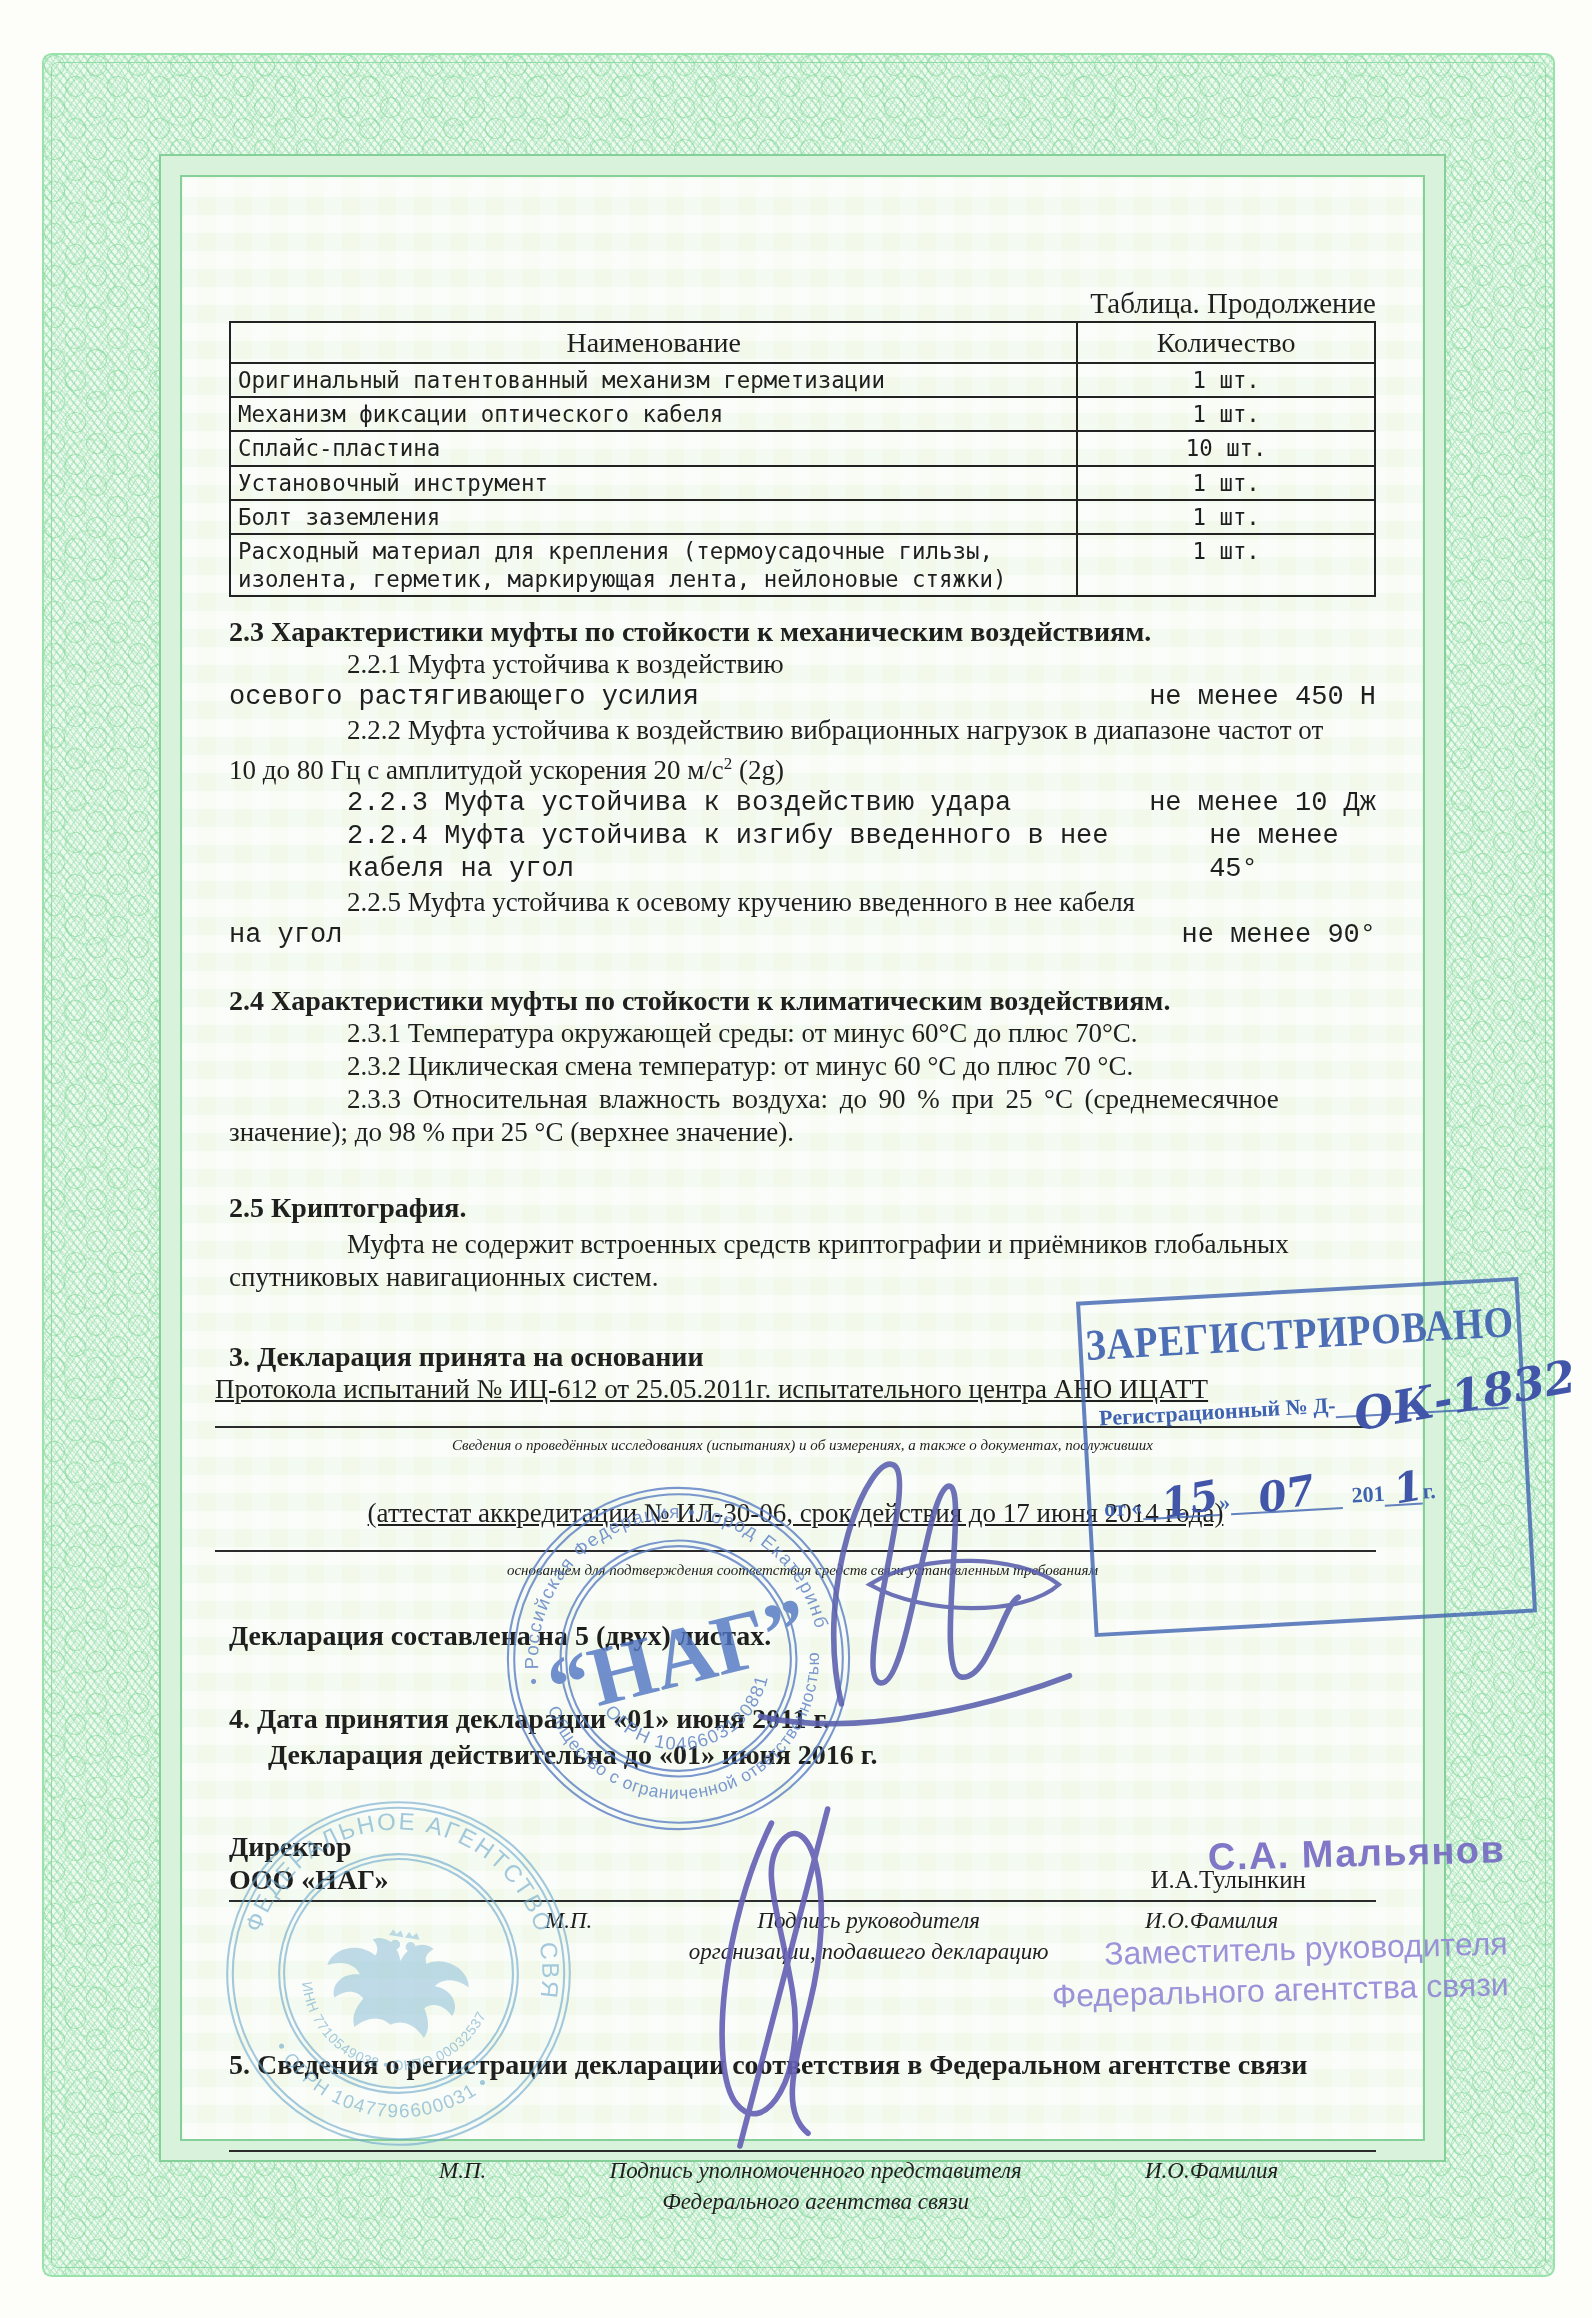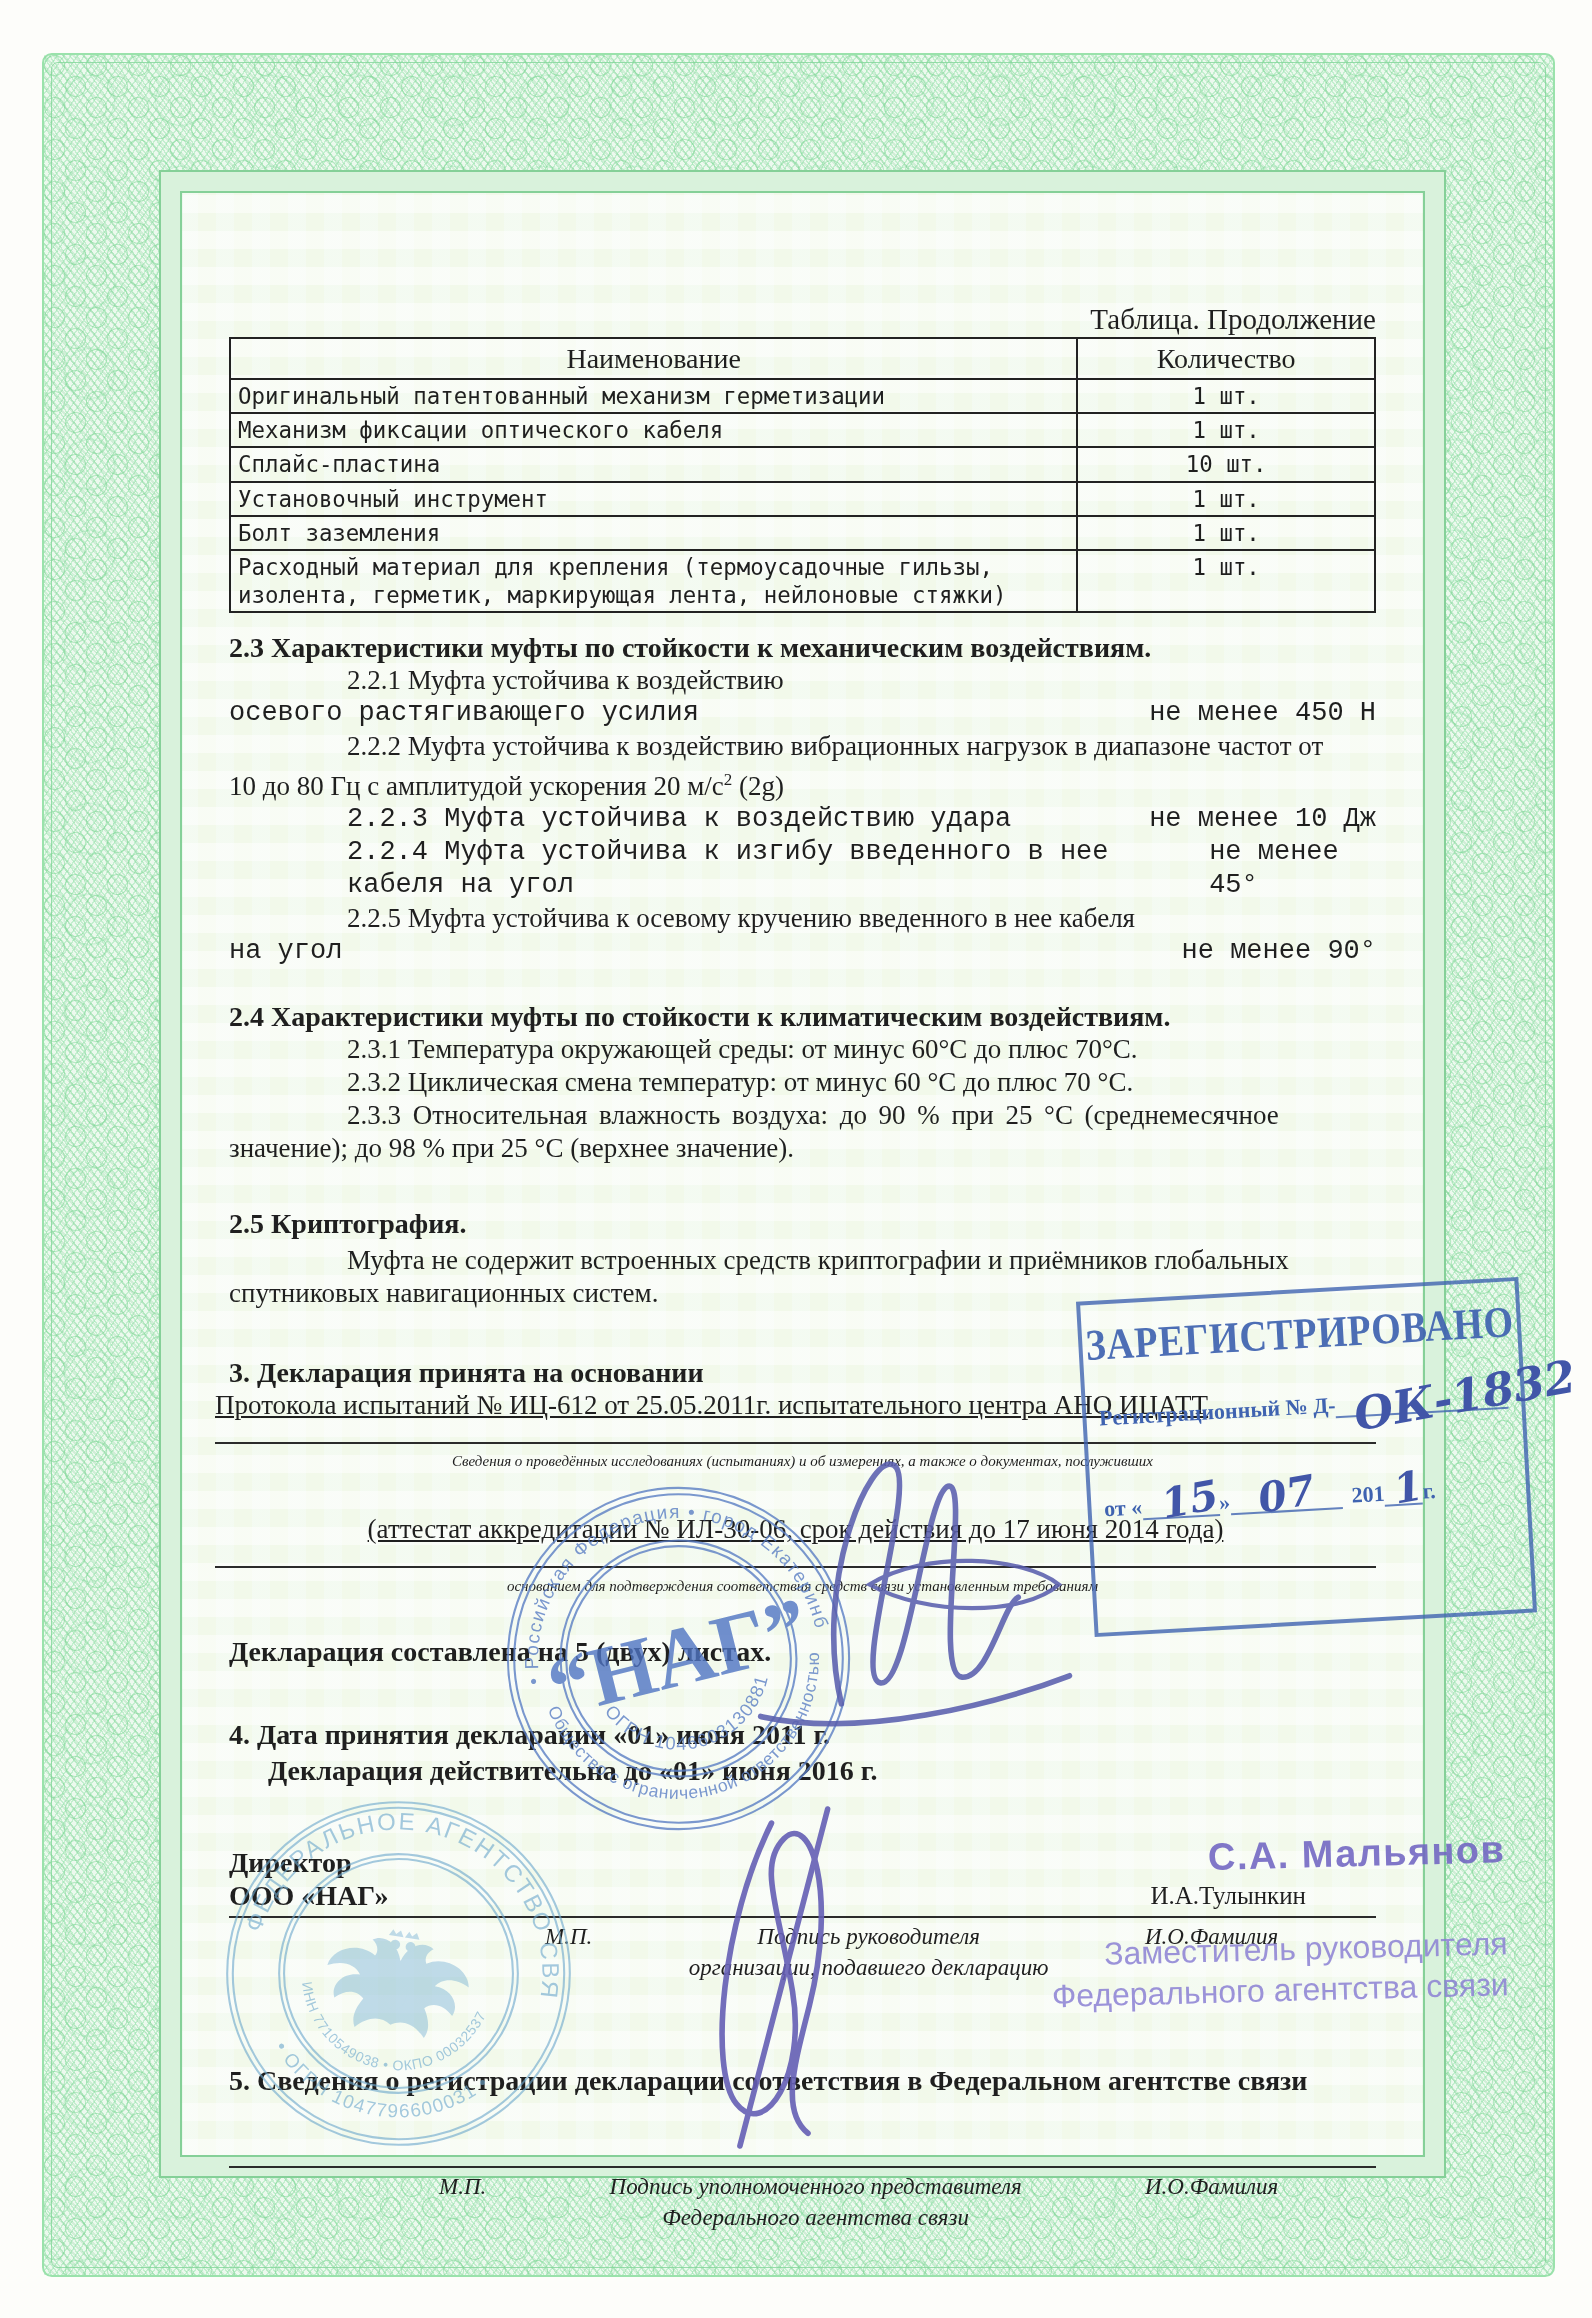--- a/index.html
+++ b/index.html
@@ -13,21 +13,21 @@
       radial-gradient(circle at 25% 25%, rgba(118,212,142,0) 9px, rgba(118,212,142,.55) 9.8px, rgba(118,212,142,0) 11.2px),
       radial-gradient(circle at 75% 75%, rgba(118,212,142,0) 9px, rgba(118,212,142,.55) 9.8px, rgba(118,212,142,0) 11.2px),
       radial-gradient(circle, rgba(120,215,150,0) 24px, rgba(120,215,150,.3) 24.5px, rgba(120,215,150,0) 27px),
       repeating-linear-gradient(55deg, rgba(140,224,164,.42) 0 1.4px, rgba(0,0,0,0) 1.4px 5.6px),
       repeating-linear-gradient(-55deg, rgba(140,224,164,.42) 0 1.4px, rgba(0,0,0,0) 1.4px 5.6px);
     background-size:42px 42px,42px 42px,91px 91px,auto,auto;
     border:2.1px solid #9ae2ab;border-radius:9.8px;}
   .band::after{content:"";position:absolute;inset:7px;border:1.4px solid rgba(130,214,152,.8);border-radius:7px;}
 
   
-  .inner{position:absolute;left:161px;top:172px;width:1283px;height:2004px;box-sizing:border-box;
+  .inner{position:absolute;left:161px;top:156px;width:1283px;height:2004px;box-sizing:border-box;
     border:19.6px solid #d9f2dc;outline:2.1px solid #85d098;
     box-shadow:inset 0 0 0 2.1px #85d098;
     background-color:#f2f9ea;
     background-image:
       repeating-linear-gradient(0deg, rgba(255,255,255,.5) 0 18px, rgba(255,255,255,0) 18px 36px),
       repeating-linear-gradient(90deg, rgba(255,255,255,.5) 0 18px, rgba(255,255,255,0) 18px 36px),
       repeating-linear-gradient(90deg, rgba(176,226,190,.14) 0 18px, rgba(0,0,0,0) 18px 36px);}
   .band .zig{position:absolute;inset:0;
       background-image:repeating-linear-gradient(45deg, rgba(125,205,145,.25) 0 2.1px, transparent 2.1px 7px);}
 

